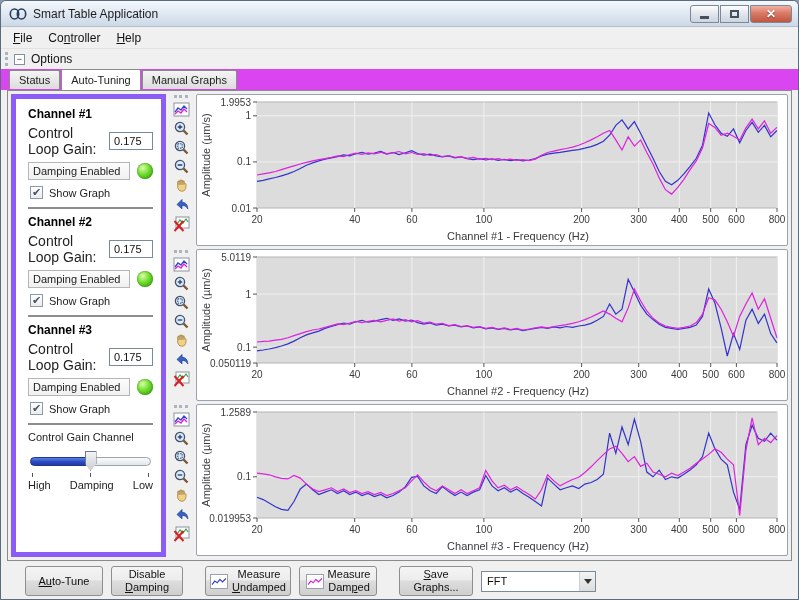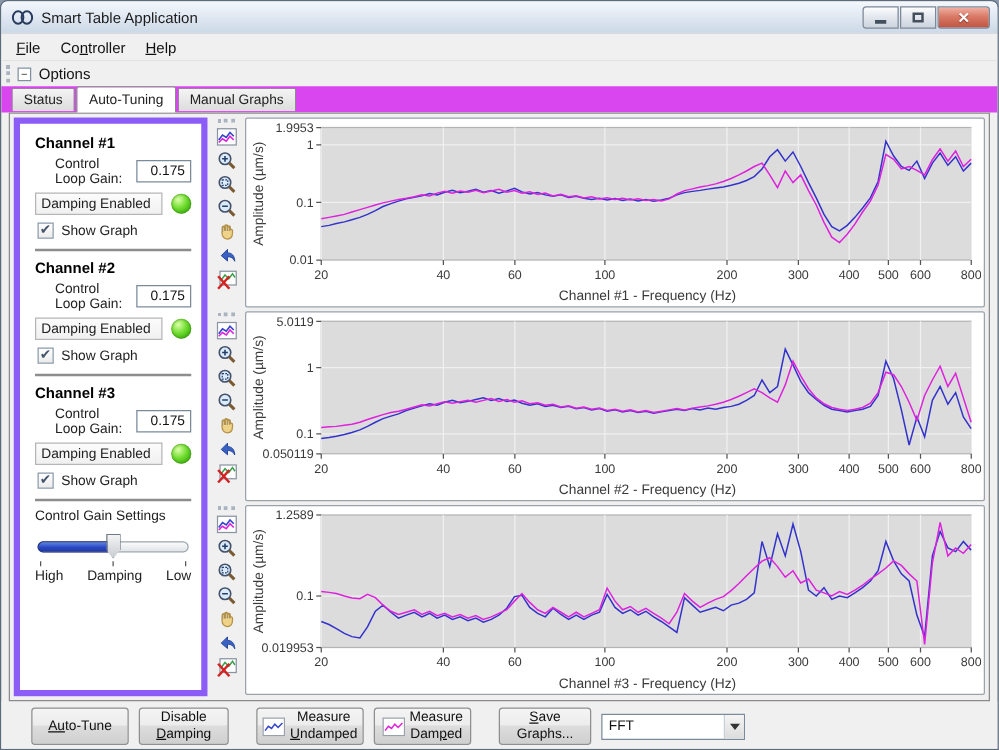--- a/index.html
+++ b/index.html
@@ -35,23 +35,23 @@
   .tab { font-size:11px; color:#222; padding:3px 9px 3px; border:1px solid #8a8a8a; border-bottom:none;
          background:linear-gradient(#f4f4f4,#dcdcdc); border-radius:2px 2px 0 0; margin-right:1px; height:19px; }
   .tab.active { background:#fff; height:21px; position:relative; z-index:3; padding-top:4px; }
   
   .tabpage { position:relative; z-index:2; margin:0 6px; height:471px; border:1px solid #8a8a8a; background:#f0f0f0;
              display:flex; padding:3px; gap:2px; }
   
   .left-panel { width:158px; background:#fff; border:5px solid #8b5cf6; padding:6px 8px 0 12px; overflow:hidden; }
   .chan-name { font-size:12px; font-weight:bold; color:#000; margin:2px 0 4px; }
   .gain-row { display:flex; align-items:center; gap:5px; margin-bottom:5px; }
-  .gain-label { font-size:11px; color:#222;margin-left:16px; }
+  .gain-label { font-size:14px; color:#222; }
   .gain-input { width:44px; height:18px; border:1px solid #7a8a99; font-size:11px; padding:1px 4px;
-                font-family:"Liberation Sans",sans-serif; color:#111;text-align:right; }
+                font-family:"Liberation Sans",sans-serif; color:#111; }
   .damp-row { display:flex; align-items:center; gap:7px; margin-bottom:6px; }
   .damp-box { flex:1; height:18px; border:1px solid #b5b5b5; background:linear-gradient(#fcfcfc,#f0f0f0);
               font-size:11px; color:#222; display:flex; align-items:center; padding-left:4px; }
   .led { width:16px; height:16px; border-radius:50%; flex:0 0 auto;
          background:radial-gradient(circle at 35% 30%, #dcffa8, #6fdc2f 45%, #3fae10 80%);
          box-shadow:inset 0 0 2px #2f7d0a; }
   .cb-row { display:flex; align-items:center; gap:6px; margin:2px 0 8px 2px; }
   .cb { width:13px; height:13px; border:1px solid #8a9aa9; background:linear-gradient(#fff,#ececec);
         font-size:11px; line-height:11px; color:#44546a; text-align:center; }
   .cb-label { font-size:11px; color:#222; }
@@ -186,21 +186,21 @@
           <span class="led"></span>
         </div>
         <div class="cb-row">
           <span class="cb">✔</span>
           <span class="cb-label">Show Graph</span>
         </div>
         <div class="sep"></div>
       </div>
 
       <div>
-        <div class="gain-settings-title">Control Gain Settings</div>
+        <div class="gain-settings-title">Control Gain Channel</div>
         <div class="slider">
           <span class="slider-track"></span>
           <span class="slider-fill"></span>
           <span class="slider-thumb"></span>
         </div>
         <div class="slider-ticks">
             <i></i>
             <i></i>
             <i></i>
           </div>

